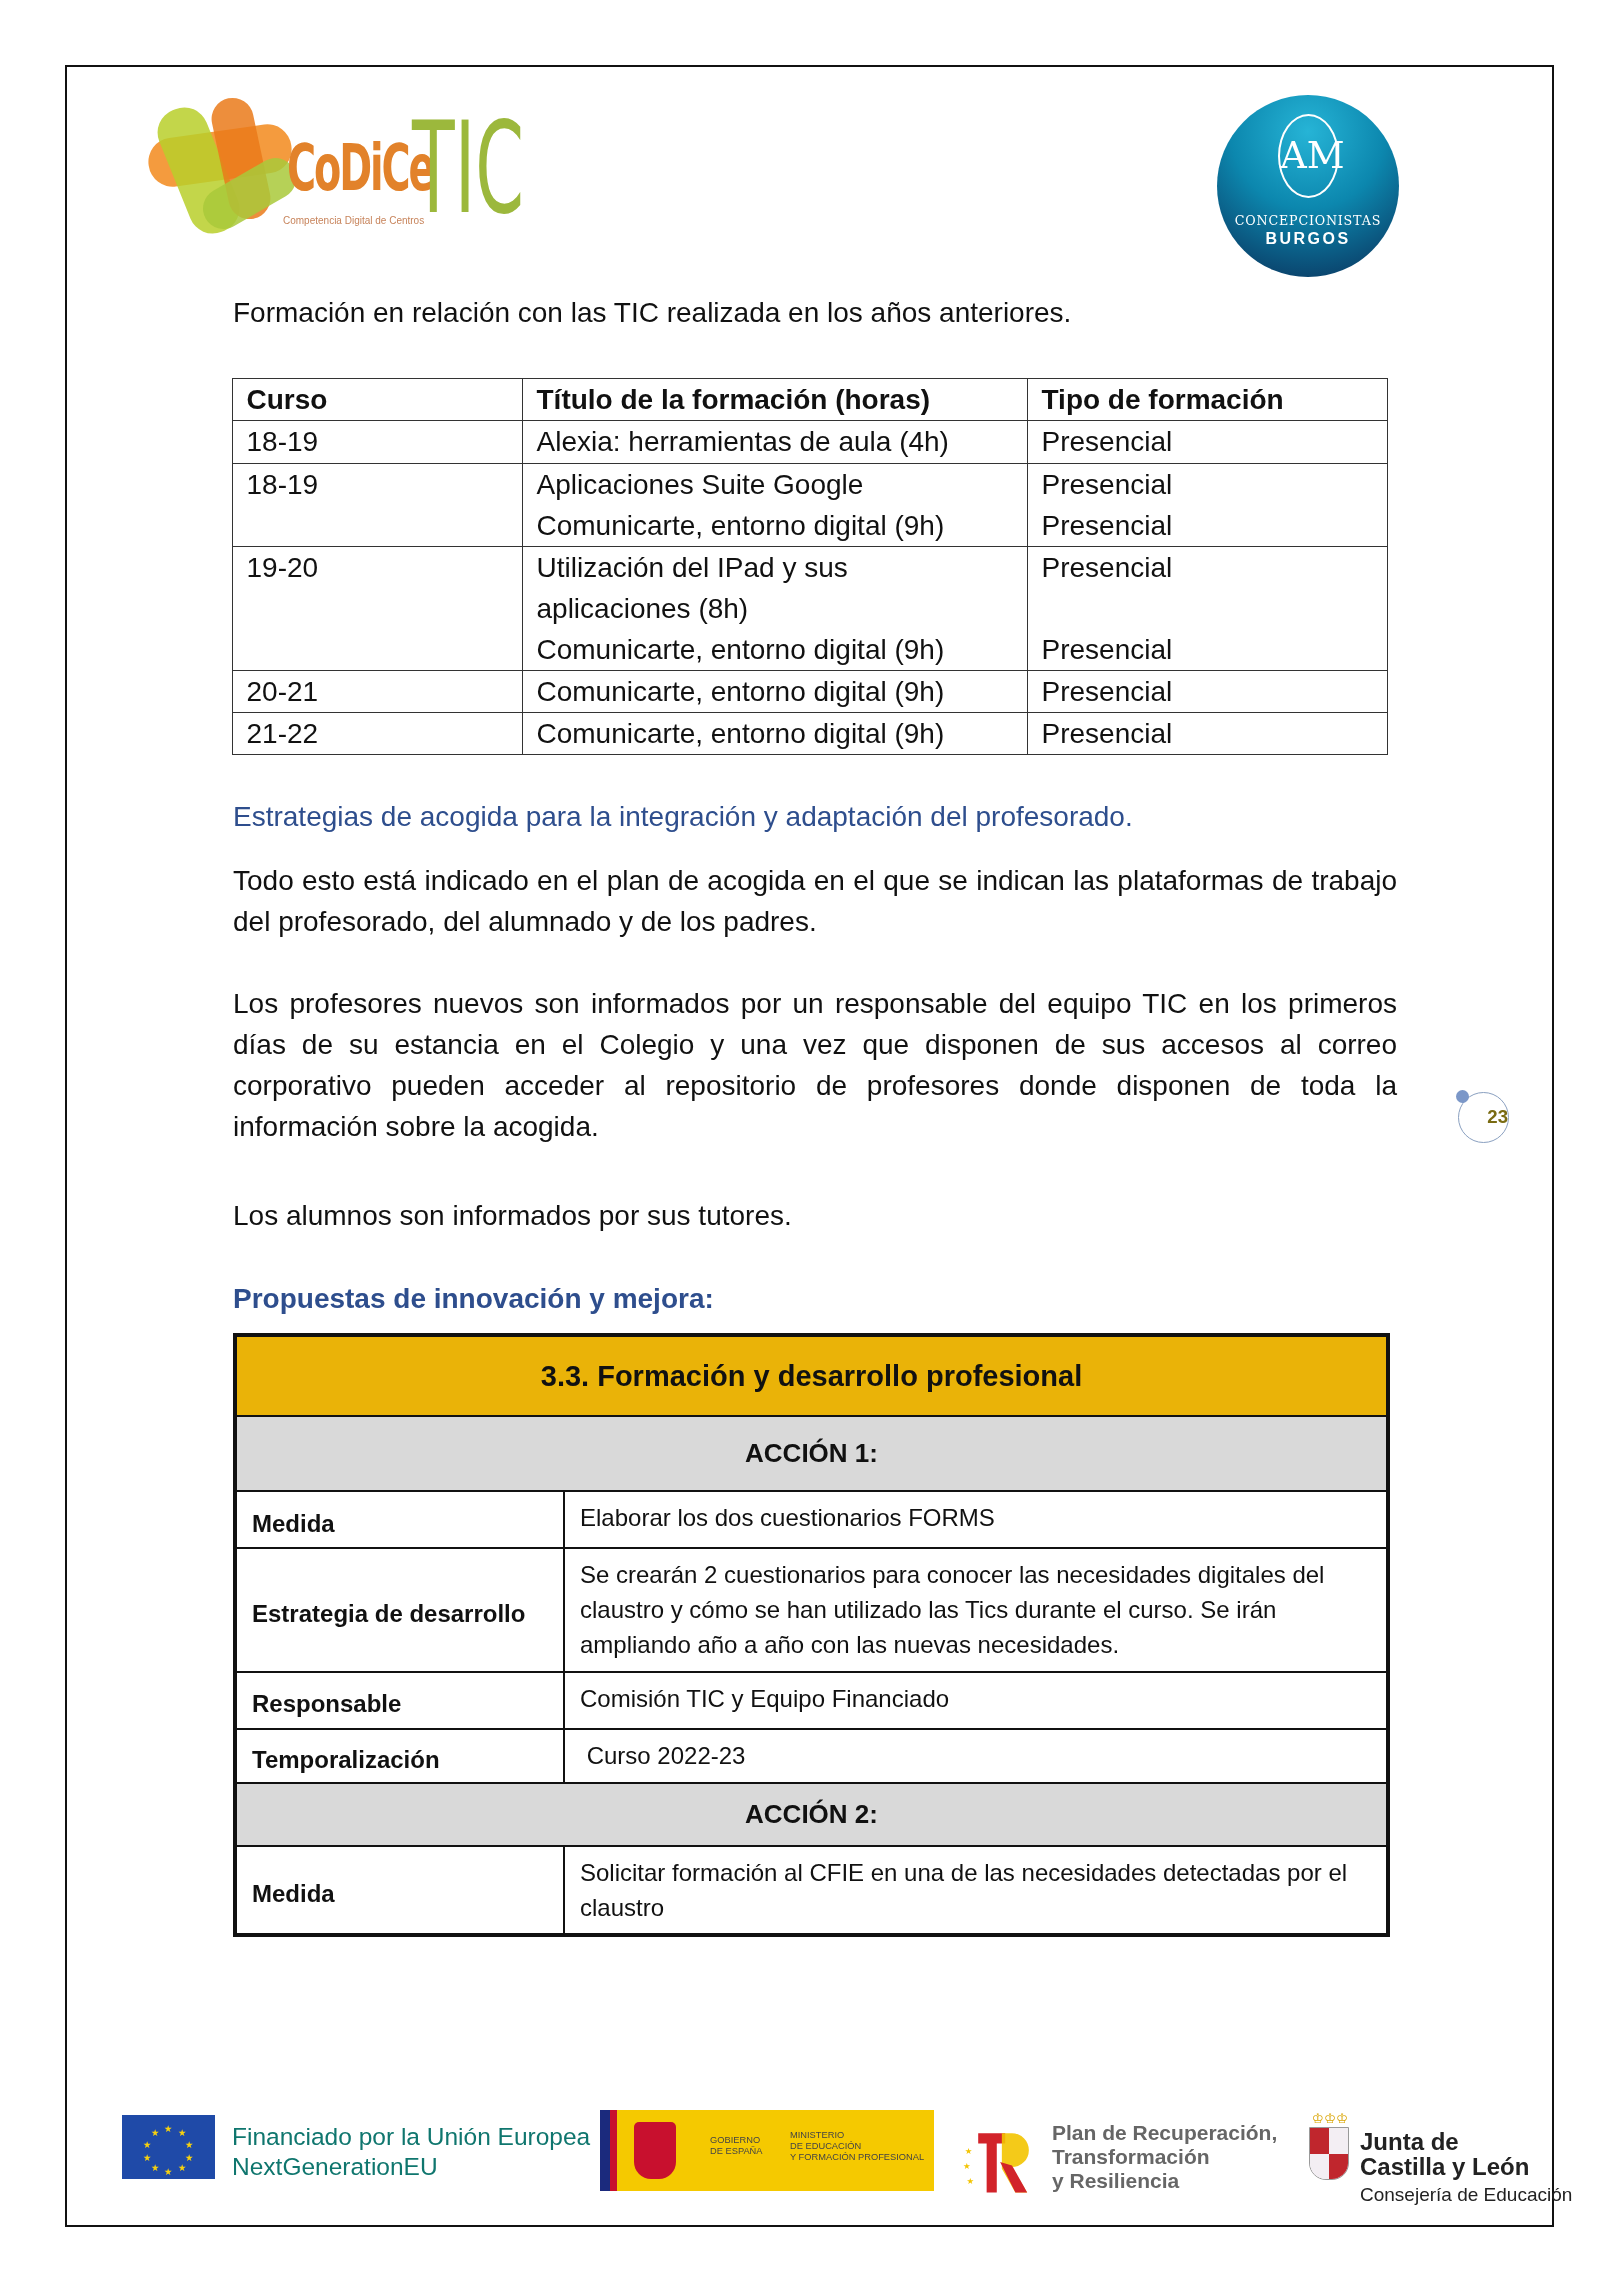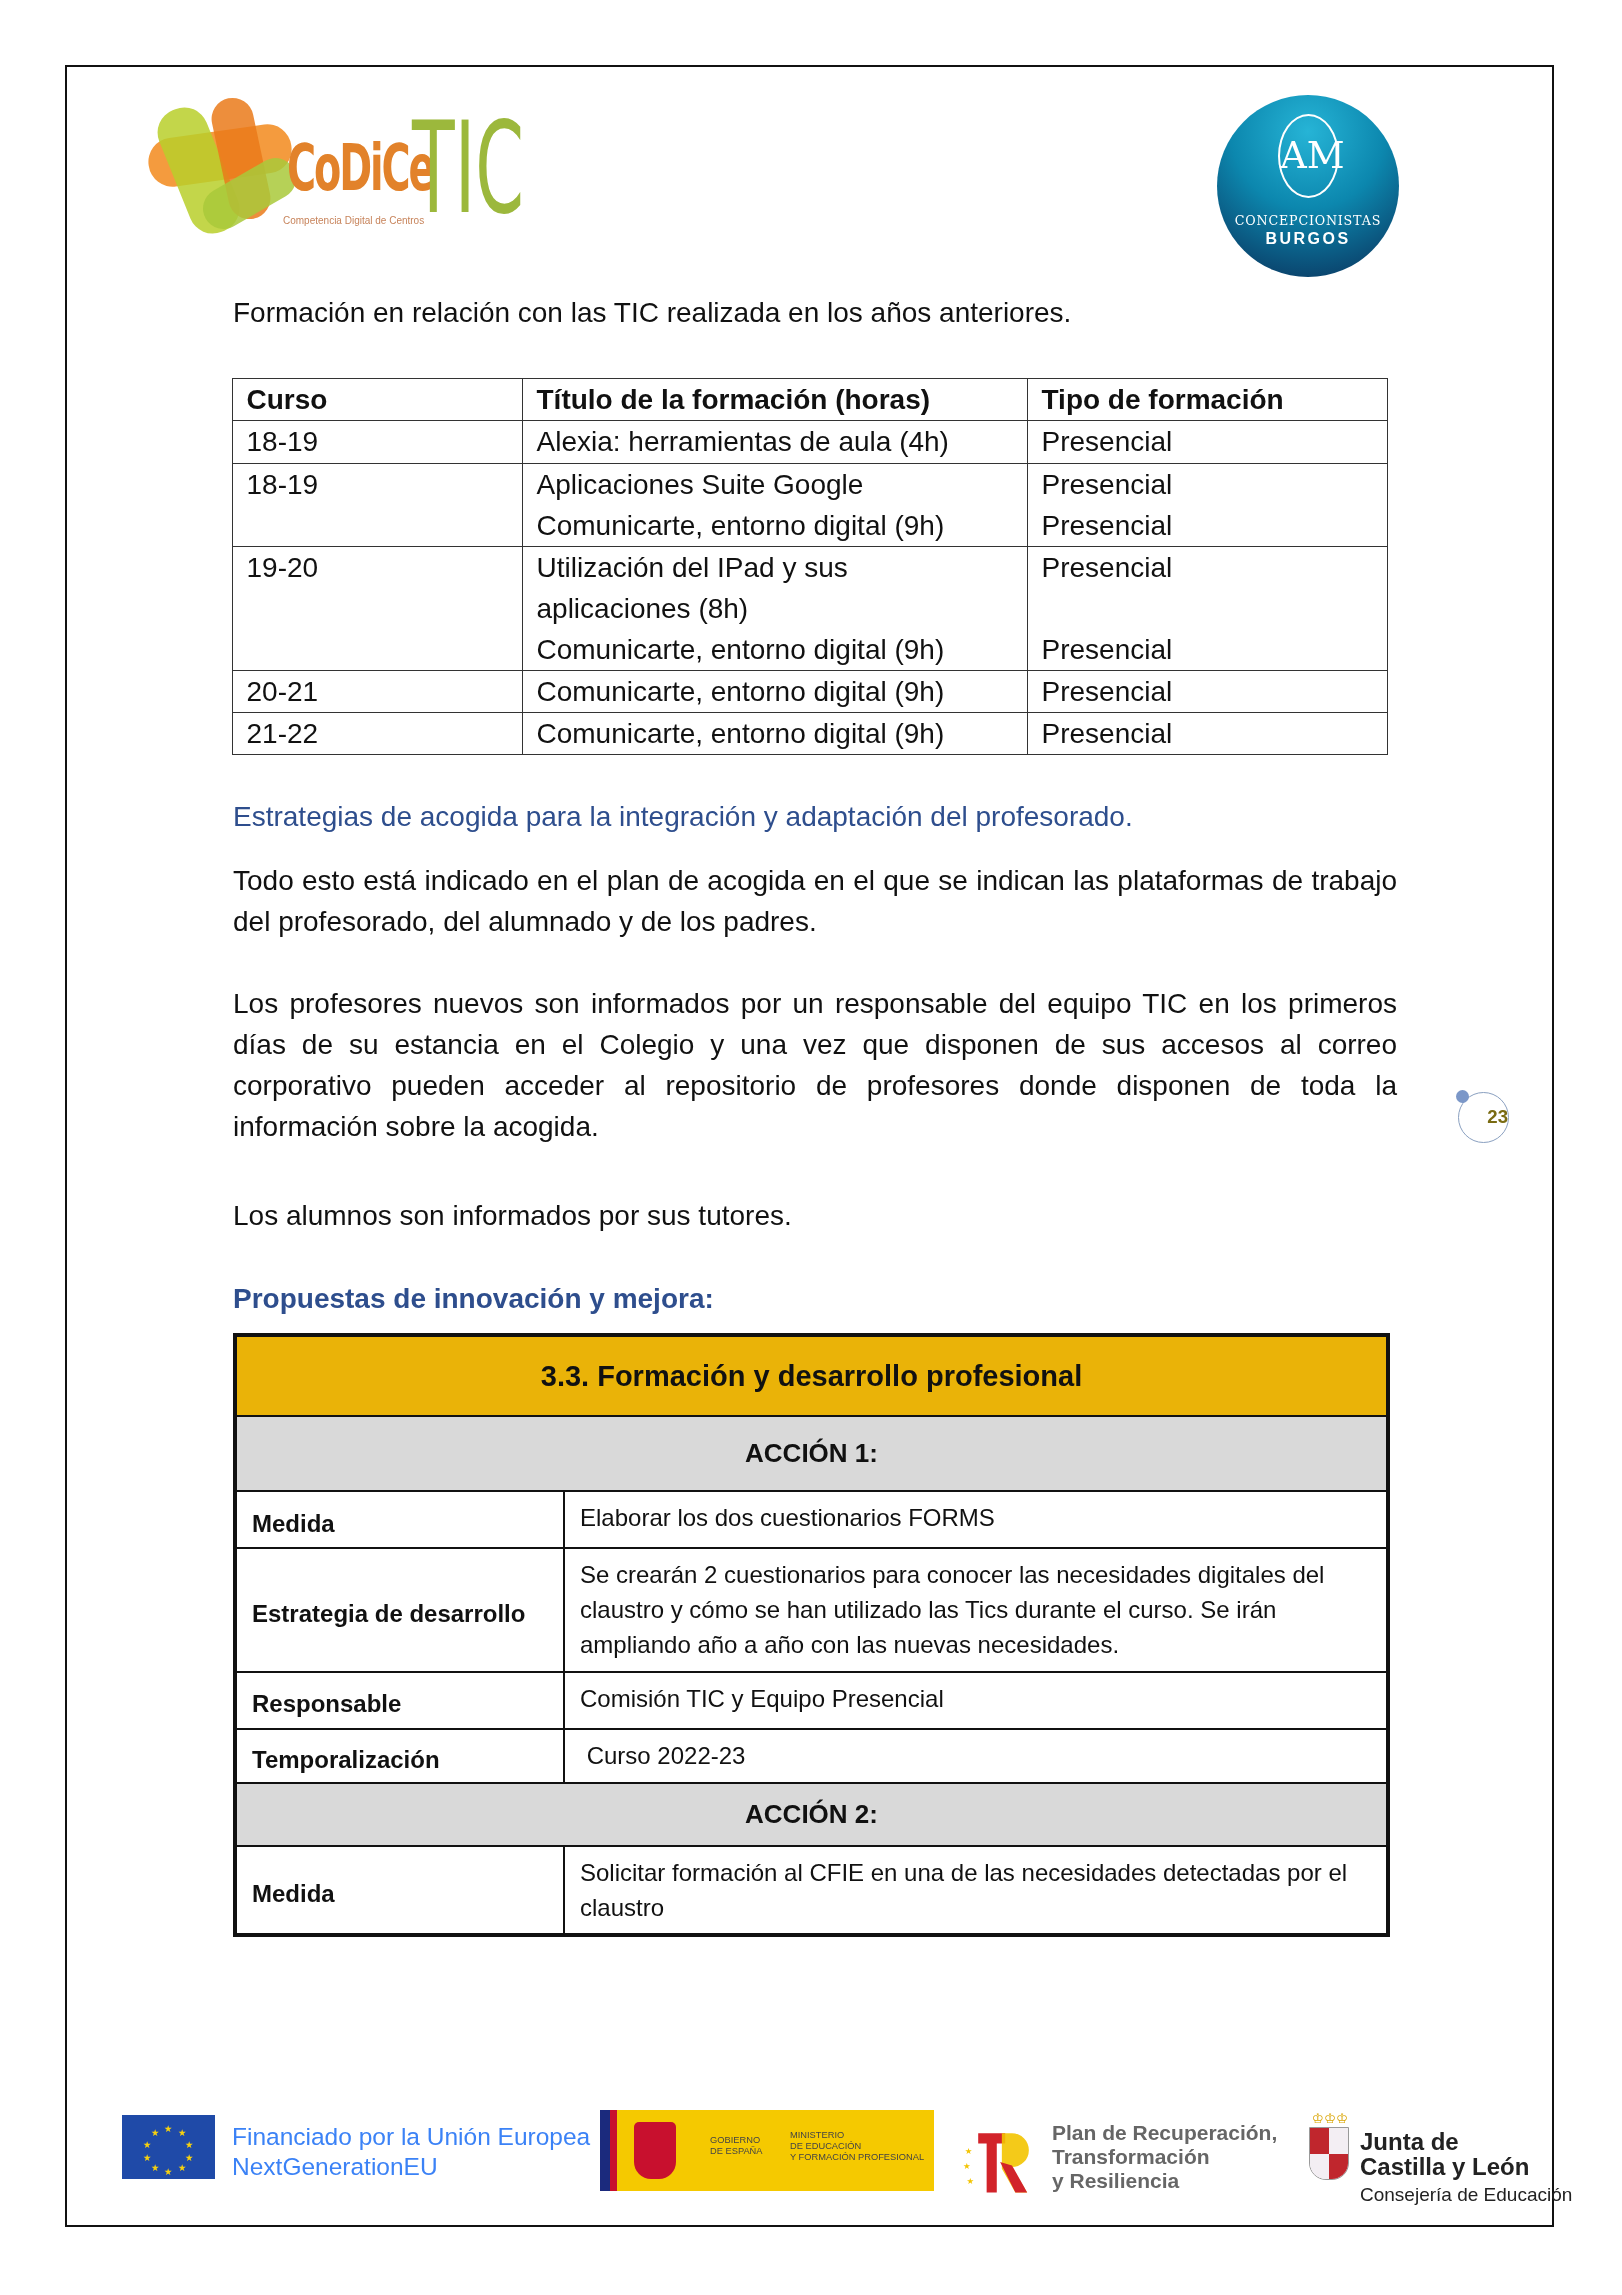--- a/index.html
+++ b/index.html
@@ -53,21 +53,21 @@
   .t2 td { border: 2.5px solid #111; vertical-align: middle; }
   .t2 .h-main { background: #eab308; text-align: center; font-weight: bold; font-size: 29px; height: 76px; }
   .t2 .h-acc { background: #d9d9d9; text-align: center; font-weight: bold; font-size: 26px; height: 71px; }
   .t2 .lbl { width: 296px; font-weight: bold; padding: 8.4px 15px 0 15px; }
   .t2 .val { vertical-align: top; padding: 8.4px 15px; line-height: 35px; }
 
   
   .footer-eu { position: absolute; left: 122px; top: 2115px; }
   .eu-flag { position: absolute; left: 0; top: 0; width: 93px; height: 64px; background: #1f4aa8; }
   .eu-flag span { position: absolute; color: #f6d10f; font-size: 9.3px; }
-  .eu-text { position: absolute; left: 110px; top: 6.8px; white-space: nowrap; font-size: 24.5px; line-height: 30px; color: #3b82f6; }
+  .eu-text { position: absolute; left: 110px; top: 6.8px; white-space: nowrap; font-size: 24.5px; line-height: 30px; color: #0f766e; }
   .footer-es { position: absolute; left: 600px; top: 2110px; width: 334px; height: 81px; background: #f5c900; }
   .footer-es .stripe1 { position: absolute; left: 0; top: 0; width: 10px; height: 81px; background: #1b2a7d; }
   .footer-es .stripe2 { position: absolute; left: 10px; top: 0; width: 6.8px; height: 81px; background: #c8102e; }
   .footer-es .crest { position: absolute; left: 34px; top: 12px; width: 42px; height: 57px; background: #c8102e; border-radius: 5px 5px 17px 17px; }
   .footer-es .gob { position: absolute; left: 110px; top: 25px; font-size: 9.3px; line-height: 11px; color: #444; }
   .footer-es .min { position: absolute; left: 190px; top: 20px; font-size: 9.3px; line-height: 11px; color: #444; }
   .footer-prtr { position: absolute; left: 963px; top: 2121px; }
   .prtr-logo { position: absolute; left: 0; top: 6.8px; width: 76px; height: 68px; }
   .prtr-text { position: absolute; left: 89px; top: 0; white-space: nowrap; font-size: 21px; line-height: 24px; font-weight: bold; color: #666; }
   .footer-jcyl { position: absolute; left: 1305px; top: 2110px; }
@@ -171,21 +171,21 @@
   <tr style="height:57px;">
     <td class="lbl">Medida</td>
     <td class="val">Elaborar los dos cuestionarios FORMS</td>
   </tr>
   <tr style="height:105px;">
     <td class="lbl">Estrategia de desarrollo</td>
     <td class="val">Se crearán 2 cuestionarios para conocer las necesidades digitales del claustro y cómo se han utilizado las Tics durante el curso. Se irán ampliando año a año con las nuevas necesidades.</td>
   </tr>
   <tr style="height:57px;">
     <td class="lbl">Responsable</td>
-    <td class="val">Comisión TIC y Equipo Presencial</td>
+    <td class="val">Comisión TIC y Equipo Financiado</td>
   </tr>
   <tr style="height:44px;">
     <td class="lbl">Temporalización</td>
     <td class="val" style="white-space:pre;"> Curso 2022-23</td>
   </tr>
   <tr>
     <td colspan="2" class="h-acc" style="height:59px;">ACCIÓN 2:</td>
   </tr>
   <tr style="height:73px;">
     <td class="lbl">Medida</td>

